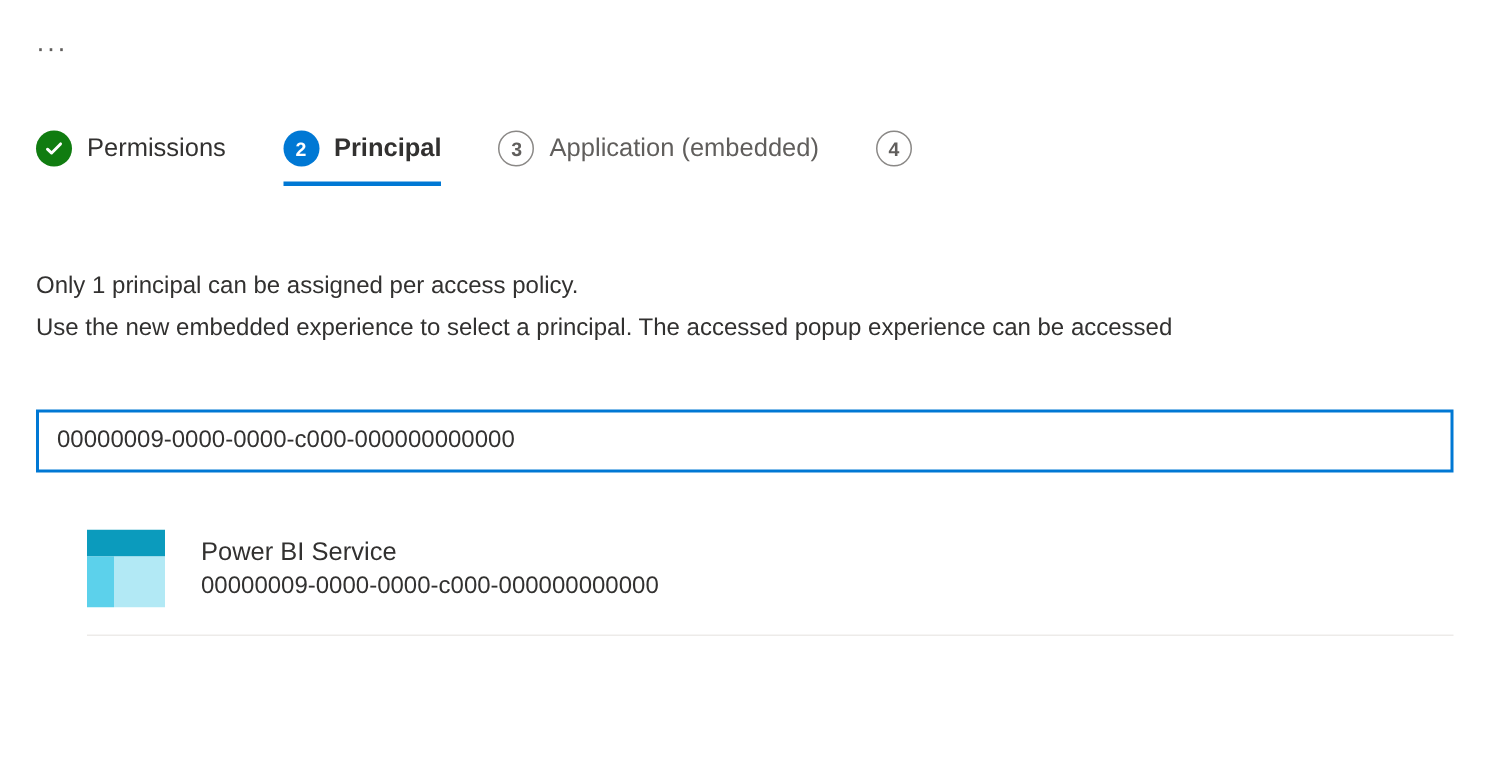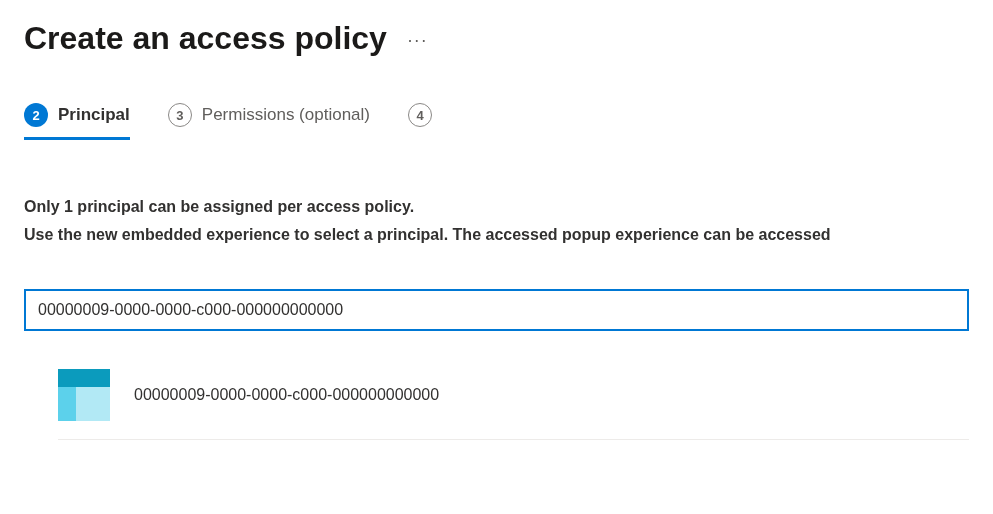--- a/index.html
+++ b/index.html
@@ -22,21 +22,21 @@
       font-size: 13px; font-weight: 600;
       flex-shrink: 0;
     }
     .tab-indicator.done { background: #107c10; color: #fff; }
     .tab-indicator.active { background: #0078d4; color: #fff; }
     .tab-indicator.pending { border: 1.5px solid #8a8886; color: #605e5c; }
     .tab-label { font-size: 17px; color: #323130; }
     .tab.active .tab-label { font-weight: 700; }
     .tab.pending .tab-label { color: #605e5c; }
     .checkmark-svg { width: 14px; height: 14px; }
-    .description { font-size: 16px; color: #323130; margin-bottom: 6px; line-height: 1.4; font-weight: bold; }
+    .description { font-size: 16px; color: #323130; margin-bottom: 6px; line-height: 1.4; }
     .search-wrap { margin-top: 42px; margin-bottom: 28px; }
     .search-input {
       width: 100%; height: 42px;
       border: 2px solid #0078d4;
       padding: 0 12px;
       font-size: 16px;
       font-family: inherit;
       outline: none;
       color: #323130;
     }
@@ -49,32 +49,39 @@
     .app-icon {
       width: 52px; height: 52px; flex-shrink: 0;
     }
     .result-name { font-size: 17px; color: #323130; margin-bottom: 4px; }
     .result-id { font-size: 16px; color: #323130; }
   </style>
 </head>
 <body>
 
 <div class="page-header">
-  <h1 class="page-title">Create an access policy</h1>
   <span class="more-dots">···</span>
 </div>
 
 <div class="tabs">
+  <div class="tab done">
+    <span class="tab-indicator done">
+      <svg class="checkmark-svg" viewBox="0 0 16 16" fill="none">
+          <path d="M3 8.5 L6.2 11.5 L13 4.5" stroke="#fff" stroke-width="2.2" stroke-linecap="round" stroke-linejoin="round"></path>
+        </svg>
+    </span>
+    <span class="tab-label">Permissions</span>
+  </div>
   <div class="tab active">
     <span class="tab-indicator active">2</span>
     <span class="tab-label">Principal</span>
   </div>
   <div class="tab pending">
     <span class="tab-indicator pending">3</span>
-    <span class="tab-label">Permissions (optional)</span>
+    <span class="tab-label">Application (embedded)</span>
   </div>
   <div class="tab pending">
     <span class="tab-indicator pending">4</span>
   </div>
 </div>
 
 <p class="description">Only 1 principal can be assigned per access policy.</p>
 <p class="description">Use the new embedded experience to select a principal. The accessed popup experience can be accessed</p>
 
 <div class="search-wrap">
@@ -84,16 +91,17 @@
 <div class="result-list">
   <div class="result-item">
     <span class="app-icon">
       <svg width="52" height="52" viewBox="0 0 52 52">
         <rect x="0" y="0" width="52" height="18" fill="#0b9bbd"></rect>
         <rect x="0" y="18" width="18" height="34" fill="#5cd1eb"></rect>
         <rect x="18" y="18" width="34" height="34" fill="#b2e9f5"></rect>
       </svg>
     </span>
     <div>
+      <div class="result-name">Power BI Service</div>
       <div class="result-id">00000009-0000-0000-c000-000000000000</div>
     </div>
   </div>
 </div>
 
 </body></html>

